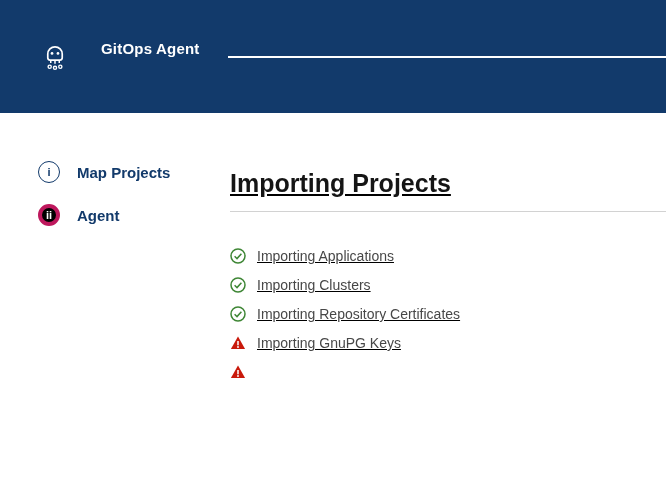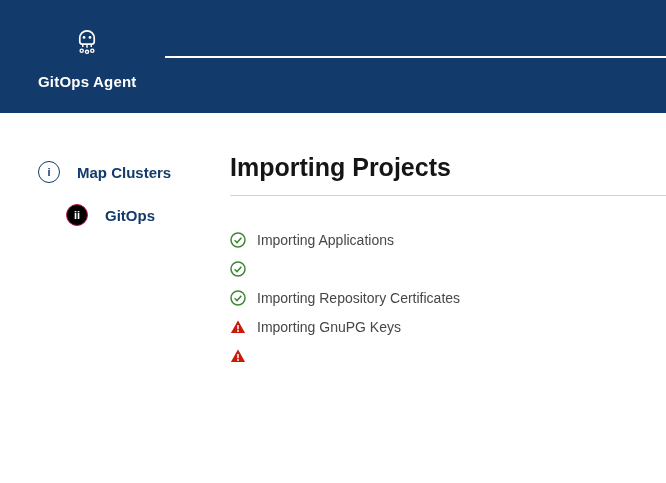--- a/index.html
+++ b/index.html
@@ -11,35 +11,35 @@
   }
 
   
   .header {
     height: 113px;
     background: #123a6b;
     display: flex;
     align-items: center;
     padding-left: 38px;
   }
-  .brand { display: flex; align-items: center; gap: 15px; flex-direction: column; }
+  .brand { display: flex; align-items: flex-start; gap: 29px; }
   .logo { width: 34px; height: 34px; display: block; }
   .app-title {
     color: #ffffff;
     font-size: 15px;
     font-weight: 700;
     letter-spacing: .2px;
     white-space: nowrap;
   }
   .header-rule { flex: 1; height: 2px; background: #ffffff; margin-left: 28px; }
 
   
   .content { display: flex; }
   .sidebar { width: 230px; flex-shrink: 0; padding: 48px 0 0 38px; }
-  .main { flex: 1; padding-top: 40px; }
+  .main { flex: 1; padding-top: 56px; text-decoration: underline; }
 
   
   .step {
     display: flex;
     align-items: center;
     gap: 17px;
     margin-bottom: 21px;
     background: none;
     border: none;
     cursor: pointer;
@@ -48,21 +48,21 @@
   }
   .step-circle {
     width: 22px; height: 22px;
     border-radius: 50%;
     display: flex; align-items: center; justify-content: center;
     font-size: 11px;
     font-weight: 600;
     flex-shrink: 0;
   }
   .step-circle.outlined { border: 1px solid #123a6b; color: #123a6b; background: #fff; }
-  .step-circle.filled   { border: 1px solid #be185d; color: #ffffff; background: #000000; margin-left: 28px; }
+  .step-circle.filled   { border: 4px solid #be185d; color: #ffffff; background: #000000; }
   .step-label { color: #123a6b; font-size: 15px; font-weight: 600; }
 
   
   .page-title {
     font-size: 25px;
     font-weight: 700;
     color: #151515;
     margin-bottom: 13px;
   }
   .title-rule { border: 0; border-top: 1px solid #d2d2d2; }
@@ -100,25 +100,25 @@
     <span class="app-title">GitOps Agent</span>
   </div>
   <div class="header-rule"></div>
 </div>
 
 <div class="content">
 
   <nav class="sidebar">
     <button class="step">
       <span class="step-circle outlined">i</span>
-      <span class="step-label">Map Clusters</span>
+      <span class="step-label">Map Projects</span>
     </button>
     <button class="step">
       <span class="step-circle filled">ii</span>
-      <span class="step-label">GitOps</span>
+      <span class="step-label">Agent</span>
     </button>
   </nav>
 
   <main class="main">
     <h1 class="page-title">Importing Projects</h1>
     <hr class="title-rule">
 
     <ul class="status-list">
 
       <li class="status-item">
@@ -134,20 +134,21 @@
 
 
       <li class="status-item">
         <span class="status-icon success">
           <svg class="icon-success" viewBox="0 0 16 16">
               <circle cx="8" cy="8" r="7" fill="none" stroke="#3E8635" stroke-width="1.5"></circle>
               <path d="M4.6 8.3 7 10.6l4.4-4.9" fill="none" stroke="#3E8635" stroke-width="1.5"></path>
             </svg>
 
         </span>
+        <span>Importing Clusters</span>
       </li>
 
       <li class="status-item">
         <span class="status-icon success">
           <svg class="icon-success" viewBox="0 0 16 16">
               <circle cx="8" cy="8" r="7" fill="none" stroke="#3E8635" stroke-width="1.5"></circle>
               <path d="M4.6 8.3 7 10.6l4.4-4.9" fill="none" stroke="#3E8635" stroke-width="1.5"></path>
             </svg>
 
         </span>

